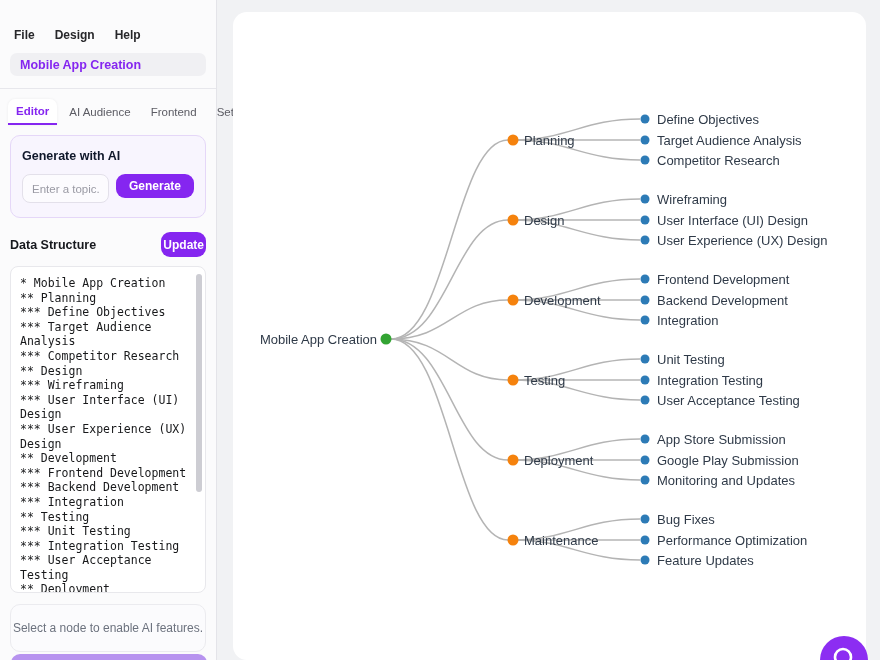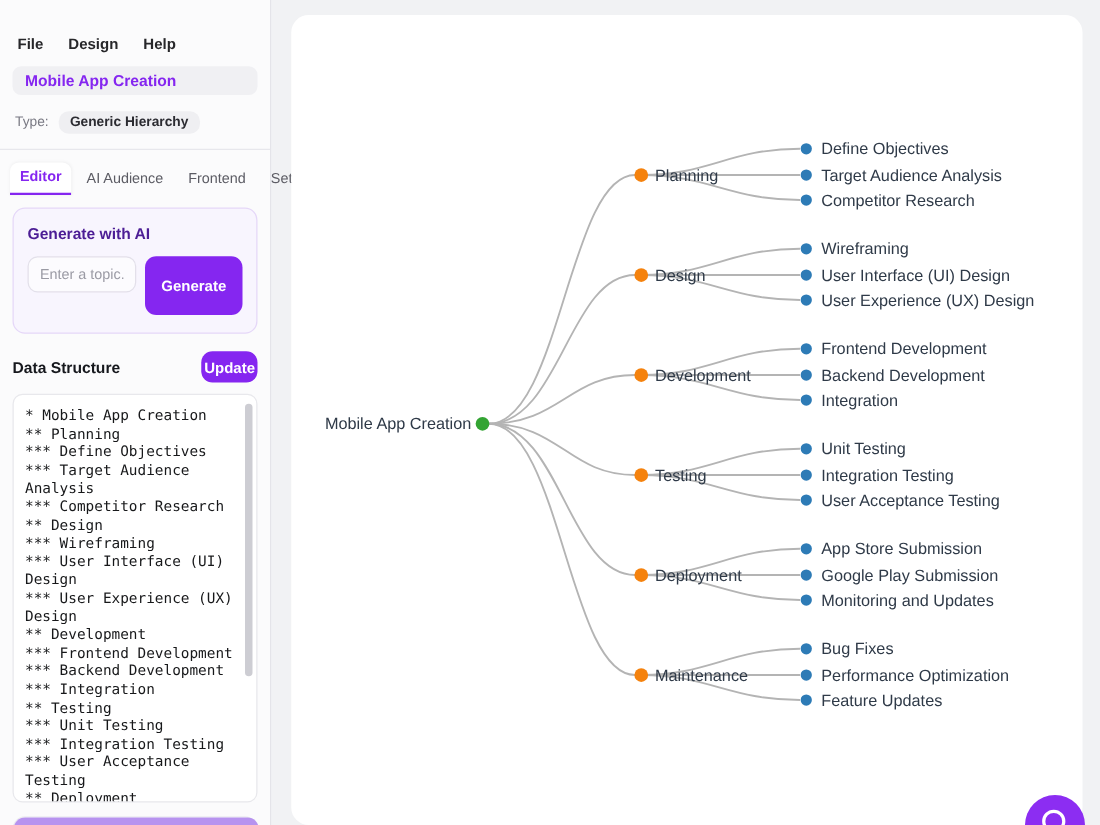--- a/index.html
+++ b/index.html
@@ -50,34 +50,34 @@
     color: #8526f0; font-weight: 700;
     box-shadow: 0 0 3px rgba(0,0,0,.06);
     border-bottom: 2px solid #8526f0;
   }
 
   .ai-panel {
     margin: 10px 10px 0 10px; border-radius: 10px;
     background: #f8f5fe; border: 1px solid #e5d7f8;
     padding: 13px 11px 14px 11px;
   }
-  .ai-panel h3 { font-size: 12.5px; font-weight: 700; color: #4c1d95; }
+  .ai-panel h3 { font-size: 12.5px; font-weight: 700; color: #0f172a; }
   .ai-row { display: flex; gap: 7px; margin-top: 11px; }
   .topic-input {
     flex: 1; min-width: 0; height: 29px; border-radius: 8px;
     border: 1px solid #e3e0ea; background: #fcfbfe;
     font-family: "Liberation Sans", sans-serif;
     font-size: 11.5px; padding: 0 9px; color: #333; outline: none;
   }
   .topic-input::placeholder { color: #9a9aa4; }
   .btn-purple {
     border: none; background: #8526f0; color: #fff;
     font-family: "Liberation Sans", sans-serif;
     font-size: 12px; font-weight: 700;
-    border-radius: 9px; padding: 0 13px; height: 47px; cursor: pointer;
+    border-radius: 9px; padding: 0 13px; height: 24px; cursor: pointer;
   }
 
   .ds-row {
     display: flex; align-items: center; justify-content: space-between;
     margin: 14px 10px 0 10px;
   }
   .ds-row h3 { font-size: 12.5px; font-weight: 700; color: #16181d; }
   .ds-row .btn-purple { height: 25px; padding: 0 2px; font-size: 12px; }
 
   .ds-box {
@@ -126,24 +126,20 @@
 <aside class="sidebar">
 
   <nav class="menubar">
     <span>File</span>
     <span>Design</span>
     <span>Help</span>
   </nav>
 
   <div class="title-pill">Mobile App Creation</div>
 
-  <div class="type-row">
-    <span class="type-label">Type:</span>
-    <span class="type-pill">Generic Hierarchy</span>
-  </div>
 
   <div class="divider"></div>
 
   <div class="tabs">
     <span class="tab active">Editor</span>
     <span class="tab">AI Audience</span>
     <span class="tab">Frontend</span>
     <span class="tab">Settings</span>
   </div>
 

